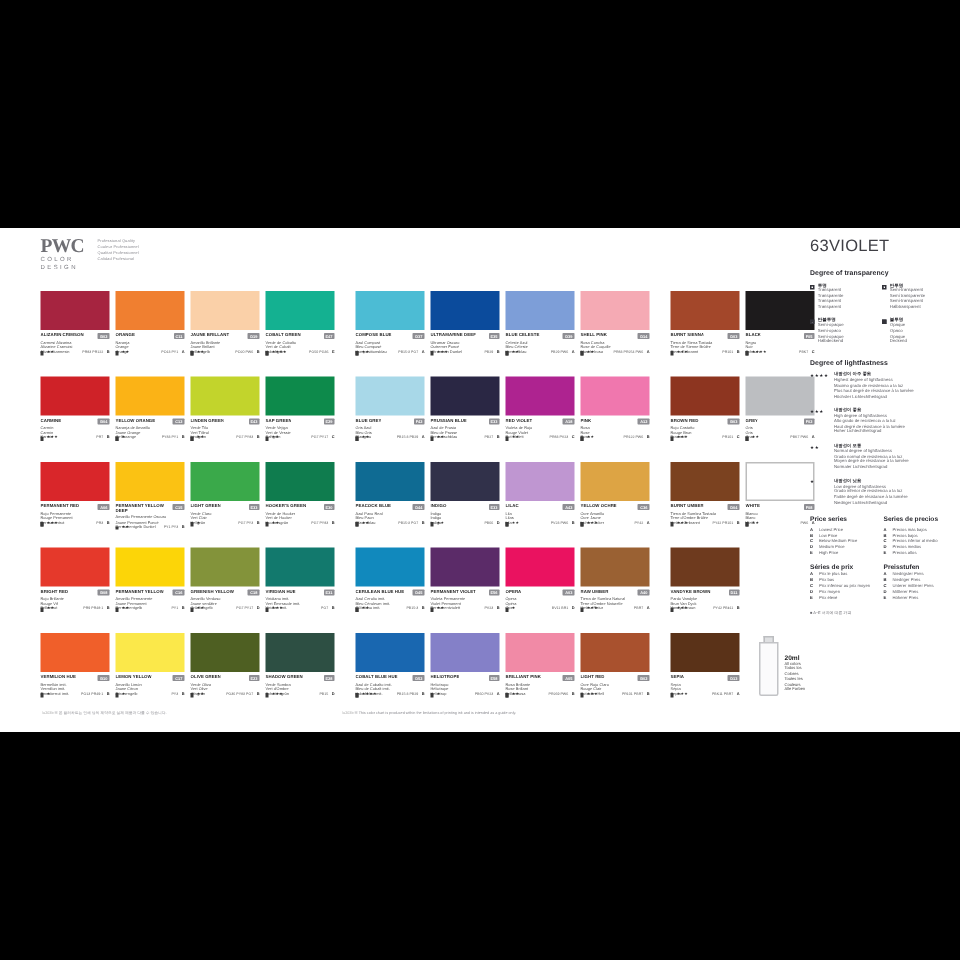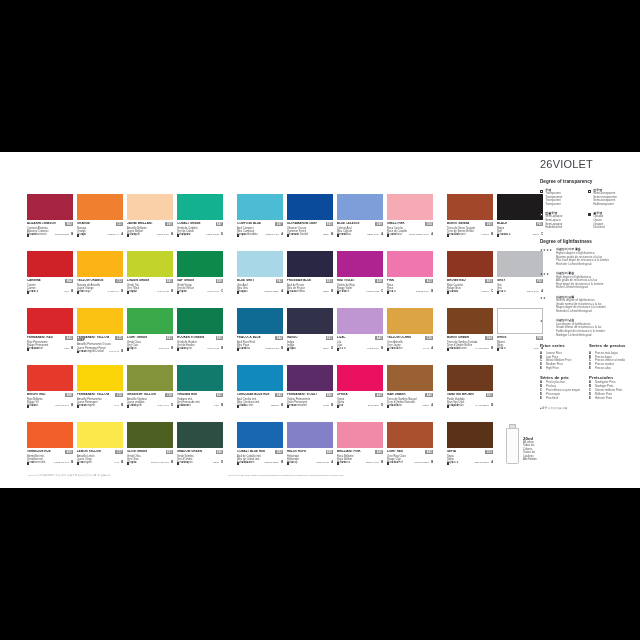--- a/index.html
+++ b/index.html
@@ -118,20 +118,32 @@
   .price-sub { display: flex; gap: 6px; margin-top: 4px; }
   .price-sub .ph { font-size: 4.4px; font-weight: bold; color: #2a2a30; width: 43px; line-height: 6px; }
   .panel-foot { margin-top: 6px; font-size: 2.6px; color: #6a6a70; line-height: 3.4px; }
 </style>
 </head>
 <body>
 
 <div id="stage">
   <div id="sheet">
 
+    <div class="logo-block">
+      <div class="logo-mark">
+        <div class="pw">PWC</div>
+        <div class="cd">COLOR DESIGN</div>
+      </div>
+      <div class="logo-tag" id="logo-tagline">
+          <div>Professional Quality</div>
+          <div>Couleur Professionnel</div>
+          <div>Qualitat Professionnel</div>
+          <div>Calidad Profesional</div>
+        </div>
+    </div>
 
     <div class="grid-wrap">
       <div class="grid-groups" id="grid-groups">
           <div class="group g1">
             <div class="cell">
               <span class="chip" style="background:#a62440;"></span>
               <div class="meta">
                 <div class="nameline">
                   <div class="cname">ALIZARIN CRIMSON</div>
                   <div class="code">B02</div>
@@ -1305,21 +1317,21 @@
 
     <div class="note" id="note-left">
       <span class="dot">\u203b</span> <span>※ 본 컬러차트는 인쇄 상의 제약으로 실제 제품과 다를 수 있습니다.</span>
     </div>
     <div class="note" id="note-right">
       <span class="dot">\u203b</span> <span>※ This color chart is produced within the limitations of printing ink and is intended as a guide only.</span>
     </div>
 
     <div class="panel">
       <div class="panel-title">
-        <span>26</span><b>VIOLET</b>
+        <span>63</span><b>VIOLET</b>
       </div>
 
       <div class="sec-title">Degree of transparency</div>
       <div class="trans-grid" id="trans-grid">
           <div class="trans-item">
             <span class="tmark trans"></span>
             <div class="tlines">
               <div class="ko">투명</div>
               <div class="ln">Transparent</div>
               <div class="ln">Transparente</div>

